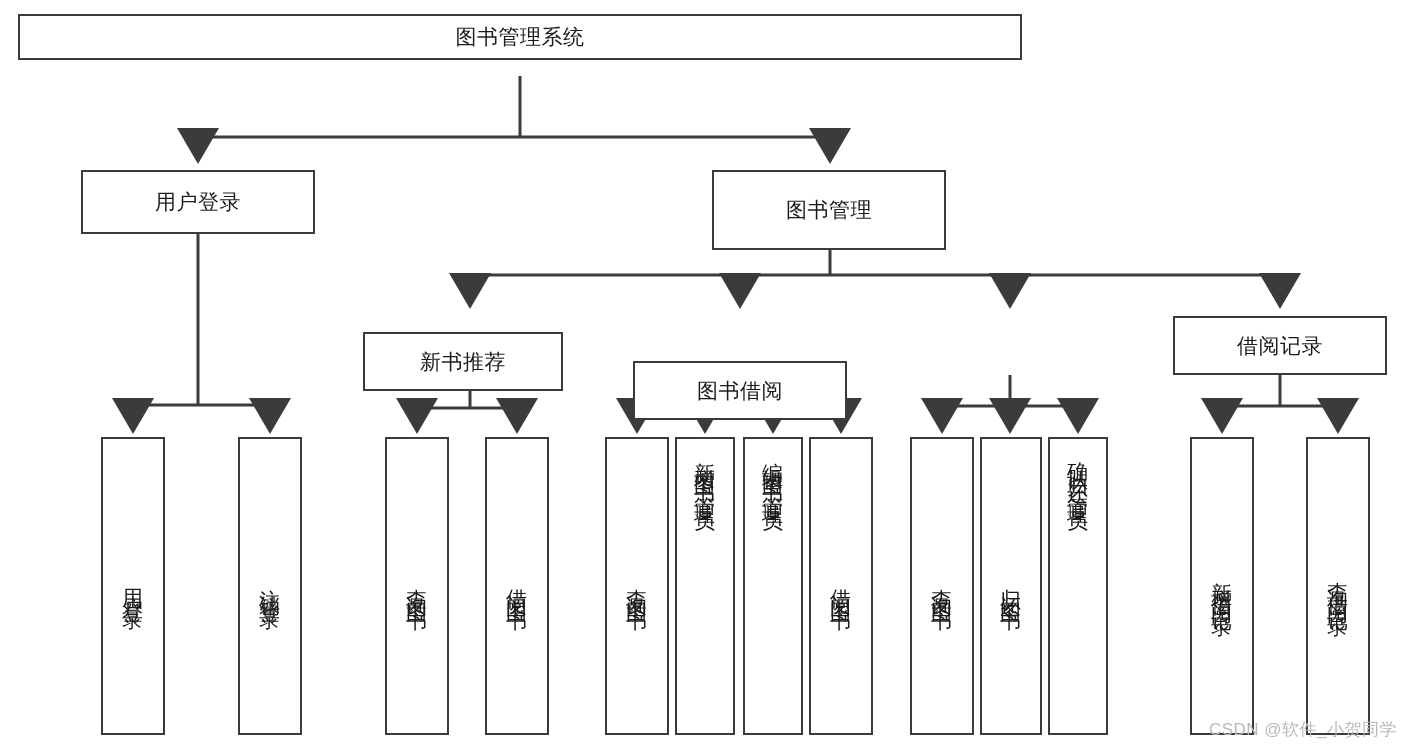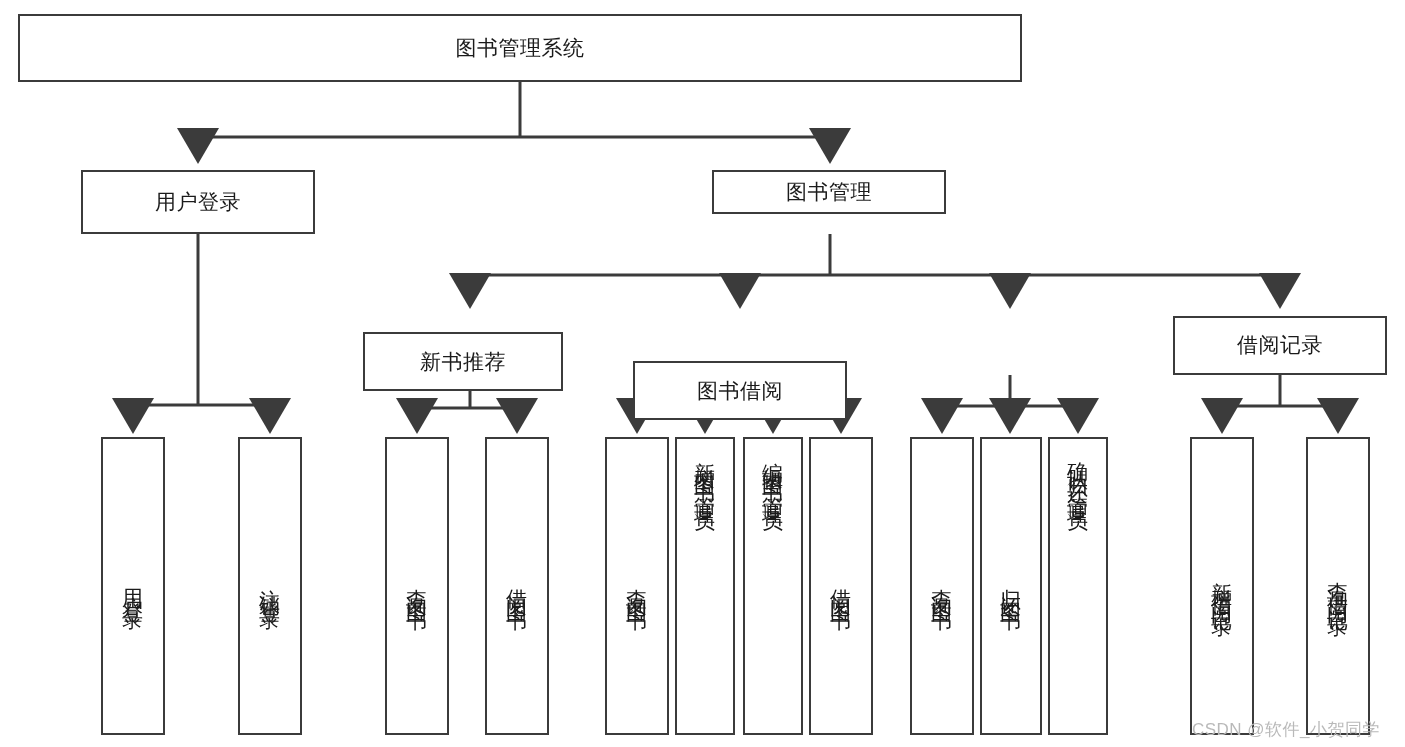--- a/index.html
+++ b/index.html
@@ -61,21 +61,21 @@
   .node.v.center .node-label {
     margin-top: auto;
     margin-bottom: auto;
   }
   .node.v.center {
     align-items: center;
     padding-top: 0;
   }
   .watermark {
     position: absolute;
-    right: 25px;
+    right: 8px;
     bottom: 6px;
     font-size: 17px;
     color: #b9b9b9;
     white-space: nowrap;
     letter-spacing: 0.5px;
   }
 </style>
 </head>
 <body>
 
@@ -124,38 +124,38 @@
       <path d="M1010,406 L1010,428" marker-end="url(#arrow)"></path>
       <path d="M1078,406 L1078,428" marker-end="url(#arrow)"></path>
 
       <path d="M1280,375 L1280,406"></path>
       <path d="M1222,406 L1338,406"></path>
       <path d="M1222,406 L1222,428" marker-end="url(#arrow)"></path>
       <path d="M1338,406 L1338,428" marker-end="url(#arrow)"></path>
     </g>
   </svg>
 
-  <div class="node h" style="left:18px; top:14px; width:1004px; height:68px;">
+  <div class="node h" style="left:18px; top:14px; width:1004px; height:46px;">
     <span class="node-label">图书管理系统</span>
   </div>
 
   <div class="node h" style="left:81px; top:170px; width:234px; height:64px;">
     <span class="node-label">用户登录</span>
   </div>
-  <div class="node h" style="left:712px; top:170px; width:234px; height:44px;">
+  <div class="node h" style="left:712px; top:170px; width:234px; height:80px;">
     <span class="node-label">图书管理</span>
   </div>
 
   <div class="node h" style="left:363px; top:332px; width:200px; height:59px;">
     <span class="node-label">新书推荐</span>
   </div>
   <div class="node h" style="left:633px; top:316px; width:214px; height:59px;margin-top:45px;">
     <span class="node-label">图书借阅</span>
   </div>
-  <div class="node h" style="left:1173px; top:316px; width:214px; height:59px;font-family:Liberation Serif, serif;">
+  <div class="node h" style="left:1173px; top:316px; width:214px; height:59px;">
     <span class="node-label">借阅记录</span>
   </div>
 
   <div class="node v center" style="left:101px; top:437px; width:64px; height:298px;">
     <span class="node-label">用户登录</span>
   </div>
   <div class="node v center" style="left:238px; top:437px; width:64px; height:298px;">
     <span class="node-label">注销登录</span>
   </div>
 

